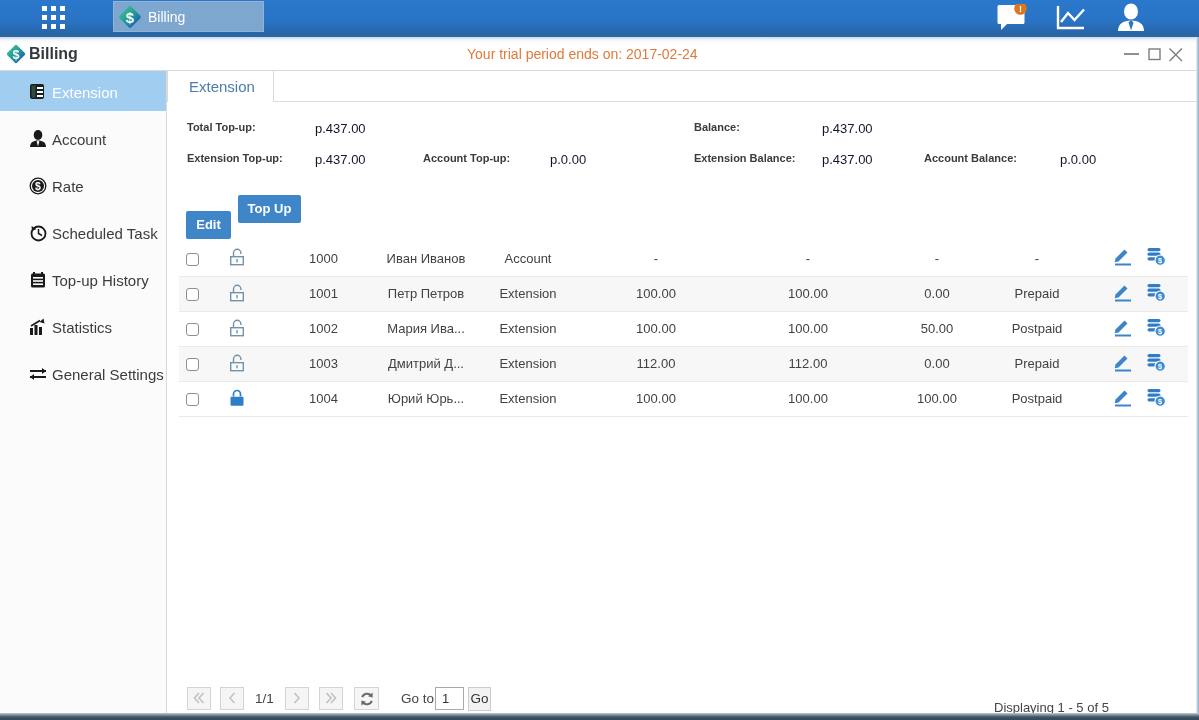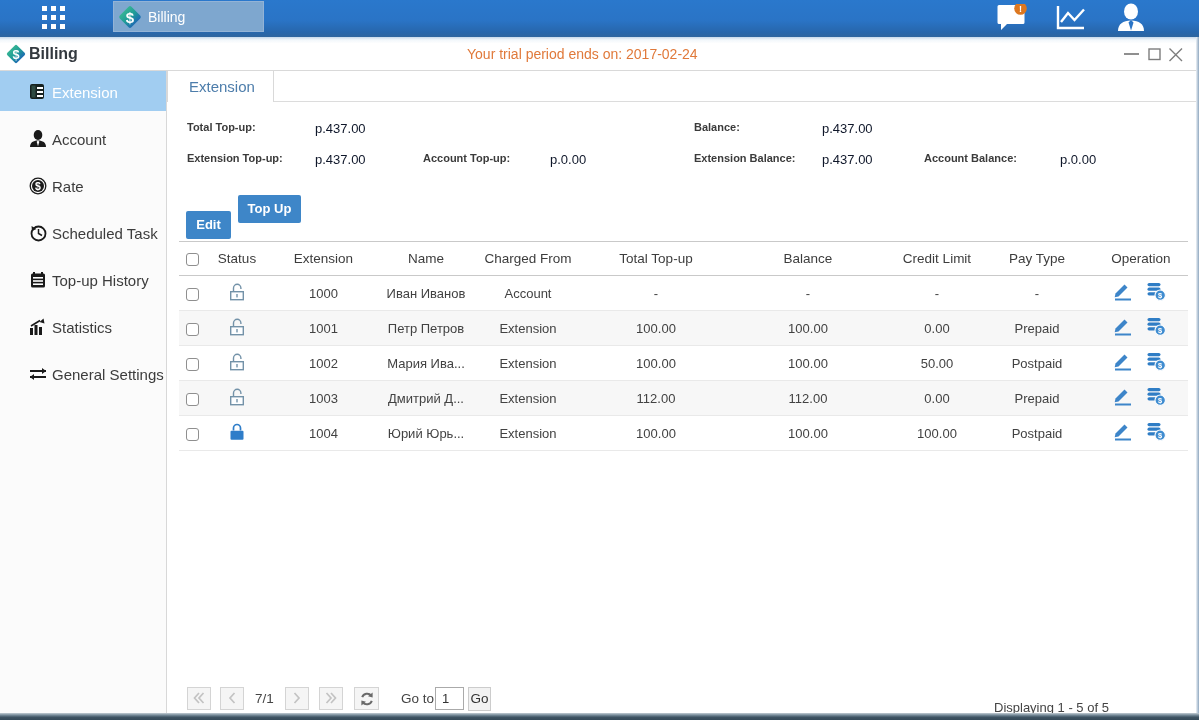--- a/index.html
+++ b/index.html
@@ -252,32 +252,20 @@
           <col style="width:125px">
           <col style="width:80px">
         <col style="width:124px">
           <col style="width:132px">
           <col style="width:172px">
           <col style="width:86px">
         <col style="width:114px">
           <col style="width:94px">
       </colgroup>
       <tbody>
-          <tr>
-        <th class="cbc"><span class="cb"></span></th>
-        <th>Status</th>
-            <th>Extension</th>
-            <th>Name</th>
-            <th>Charged From</th>
-        <th>Total Top-up</th>
-            <th>Balance</th>
-            <th>Credit Limit</th>
-            <th>Pay Type</th>
-            <th>Operation</th>
-      </tr>
       <tr>
         <td class="cbc"><span class="cb"></span></td>
         <td><svg width="16" height="19" viewBox="0 0 16 19">
                 <g fill="none" stroke="#7392a8" stroke-width="1.4">
                   <rect x="1.7" y="9.7" width="12.6" height="8" fill="#fdfeff"></rect>
                   <path d="M4.5 9.5 V6 a3.7 3.7 0 0 1 7.4 0 v1.1"></path>
                 </g>
                 <rect x="7.3" y="12" width="1.4" height="3.4" fill="#7392a8"></rect>
               </svg></td>
         <td>1000</td>
@@ -441,21 +429,21 @@
     <div class="pbtn" style="left:19px">
         <svg width="12" height="12" viewBox="0 0 12 12">
           <path d="M6 1 L1.5 6 L6 11 M10.5 1 L6 6 L10.5 11" stroke="#c3c3c3" stroke-width="1.7" fill="none"></path>
         </svg>
       </div>
     <div class="pbtn" style="left:52px">
         <svg width="8" height="12" viewBox="0 0 8 12">
           <path d="M6.5 1 L2 6 L6.5 11" stroke="#c3c3c3" stroke-width="1.7" fill="none"></path>
         </svg>
       </div>
-    <span style="position:absolute; left:87px; top:4px;">7/1</span>
+    <span style="position:absolute; left:87px; top:4px;">1/1</span>
     <div class="pbtn" style="left:117px">
         <svg width="8" height="12" viewBox="0 0 8 12">
           <path d="M1.5 1 L6 6 L1.5 11" stroke="#c3c3c3" stroke-width="1.7" fill="none"></path>
         </svg>
       </div>
     <div class="pbtn" style="left:151px">
         <svg width="12" height="12" viewBox="0 0 12 12">
           <path d="M1.5 1 L6 6 L1.5 11 M6 1 L10.5 6 L6 11" stroke="#c3c3c3" stroke-width="1.7" fill="none"></path>
         </svg>
       </div>

